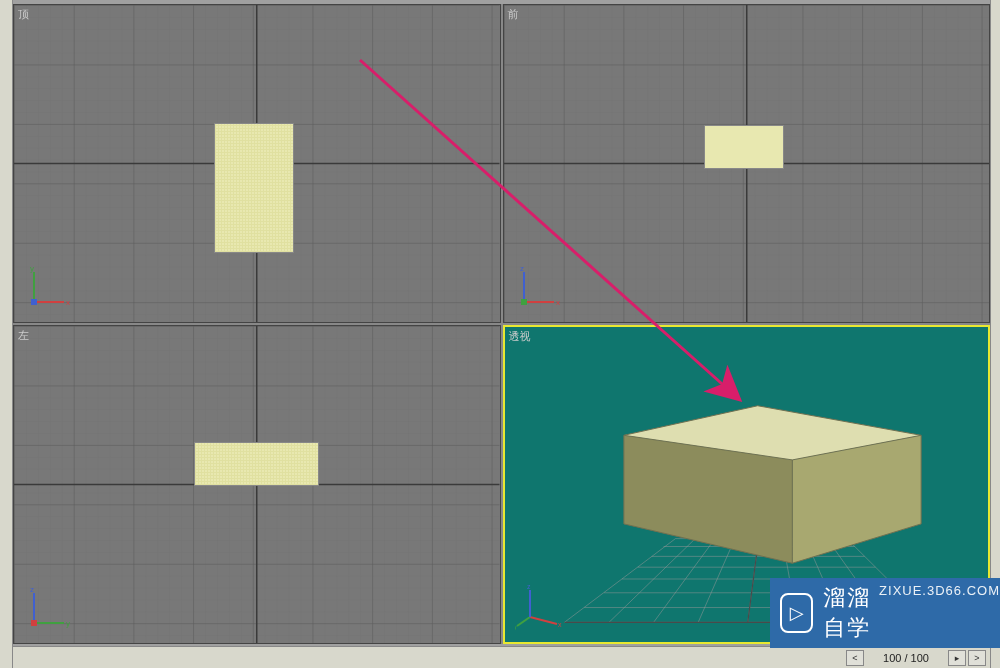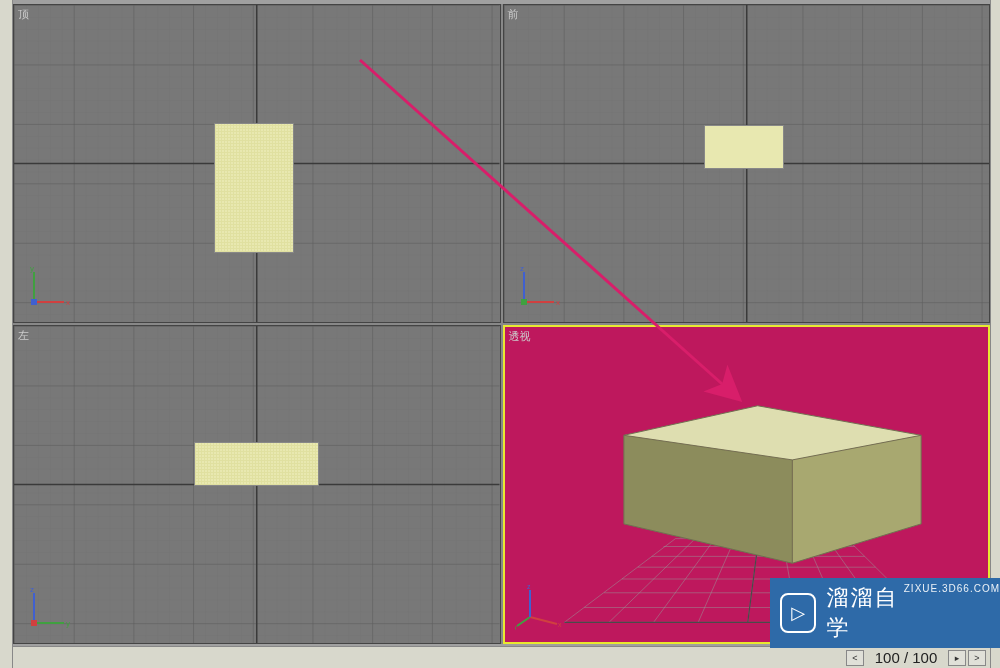--- a/index.html
+++ b/index.html
@@ -88,21 +88,21 @@
   .sb-btn {
     width: 18px; height: 16px;
     background: #e0e0d8;
     border: 1px solid #888;
     font-size: 9px;
     display: flex; align-items: center; justify-content: center;
     color: #333;
   }
   .frame-display {
     width: 80px; height: 16px;
-    font-size: 15px;
+    font-size: 11px;
     color: #222;
     text-align: center;
     line-height: 16px;
     background: #d8d8cc;
   }
   .watermark {
     position: absolute;
     right: 0; bottom: 20px;
     width: 230px; height: 70px;
     background: #2e6aa8;
@@ -115,21 +115,21 @@
   }
   .wm-icon {
     width: 40px; height: 40px;
     border: 2px solid #fff;
     border-radius: 8px;
     display: flex; align-items: center; justify-content: center;
     font-size: 18px;
   }
   .wm-text { display: flex; flex-direction: row; }
   .wm-title { font-size: 22px; letter-spacing: 2px; }
-  .wm-sub { font-size: 10px; letter-spacing: 1px; opacity: .9; }
+  .wm-sub { font-size: 13px; letter-spacing: 1px; opacity: .9; }
   .arrow {
     position: absolute;
     z-index: 150;
     pointer-events: none;
   }
 </style>
 </head>
 <body>
 
 <div class="side-strip"></div>
@@ -190,21 +190,21 @@
     <div class="wireframe-box" style="left:180px; top:116px; width:125px; height:44px;"></div>
     <svg class="axis-gizmo" viewBox="0 0 50 50">
       <line x1="10" y1="40" x2="40" y2="40" stroke="#40a040" stroke-width="2"></line>
       <line x1="10" y1="40" x2="10" y2="10" stroke="#4060d0" stroke-width="2"></line>
       <text x="42" y="43" font-size="8" fill="#40a040">y</text>
       <text x="6" y="9" font-size="8" fill="#4060d0">z</text>
       <rect x="7" y="37" width="6" height="6" fill="#d04040"></rect>
     </svg>
   </div>
 
-  <div class="viewport active" style="background:#be185d;">
+  <div class="viewport active" style="background:#0f766e;">
     <span class="vp-label">透视</span>
 
     <svg class="grid-bg" viewBox="0 0 488 320" preserveAspectRatio="none">
 
       <g stroke="#9a9a9a" stroke-width="0.5">
         <line x1="60" y1="300" x2="430" y2="300"></line>
         <line x1="80" y1="285" x2="415" y2="285"></line>
         <line x1="100" y1="270" x2="400" y2="270"></line>
         <line x1="118" y1="256" x2="386" y2="256"></line>
         <line x1="134" y1="244" x2="374" y2="244"></line>

